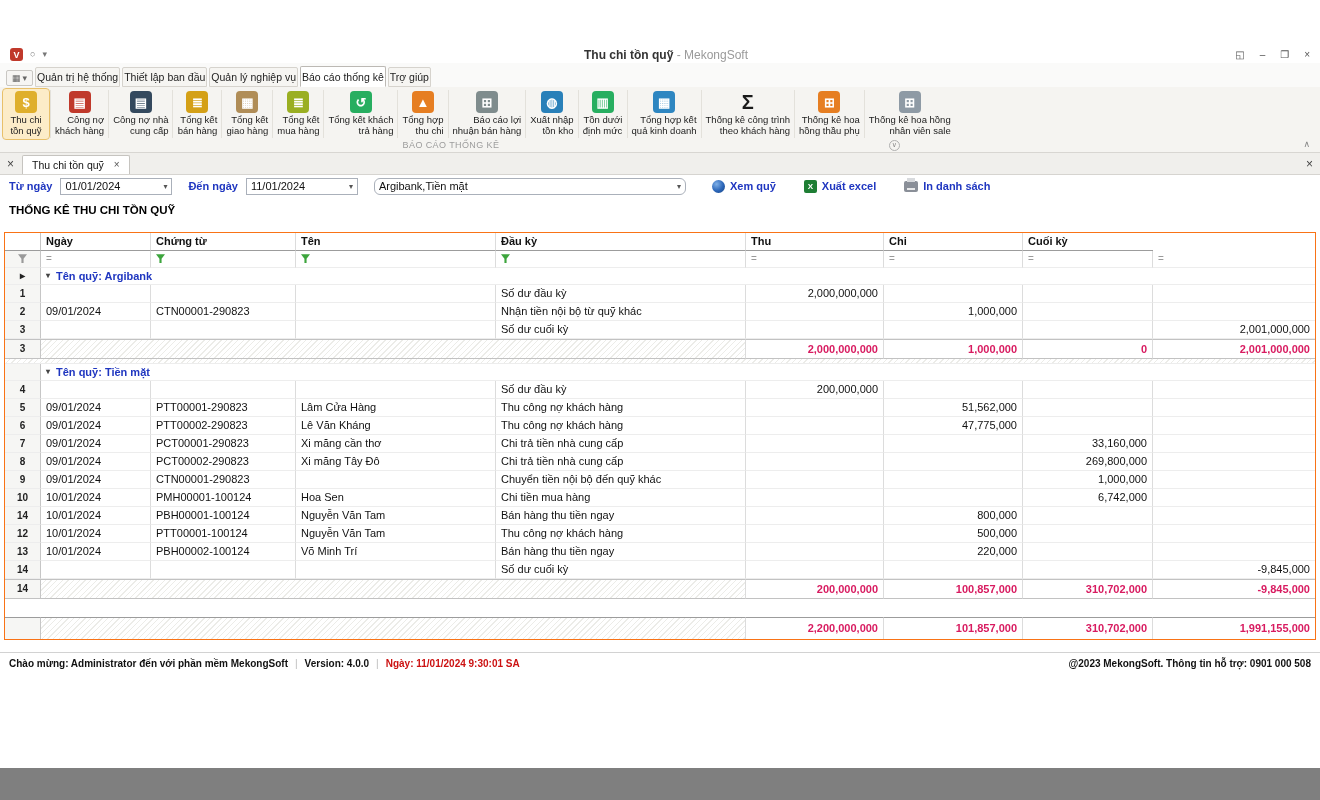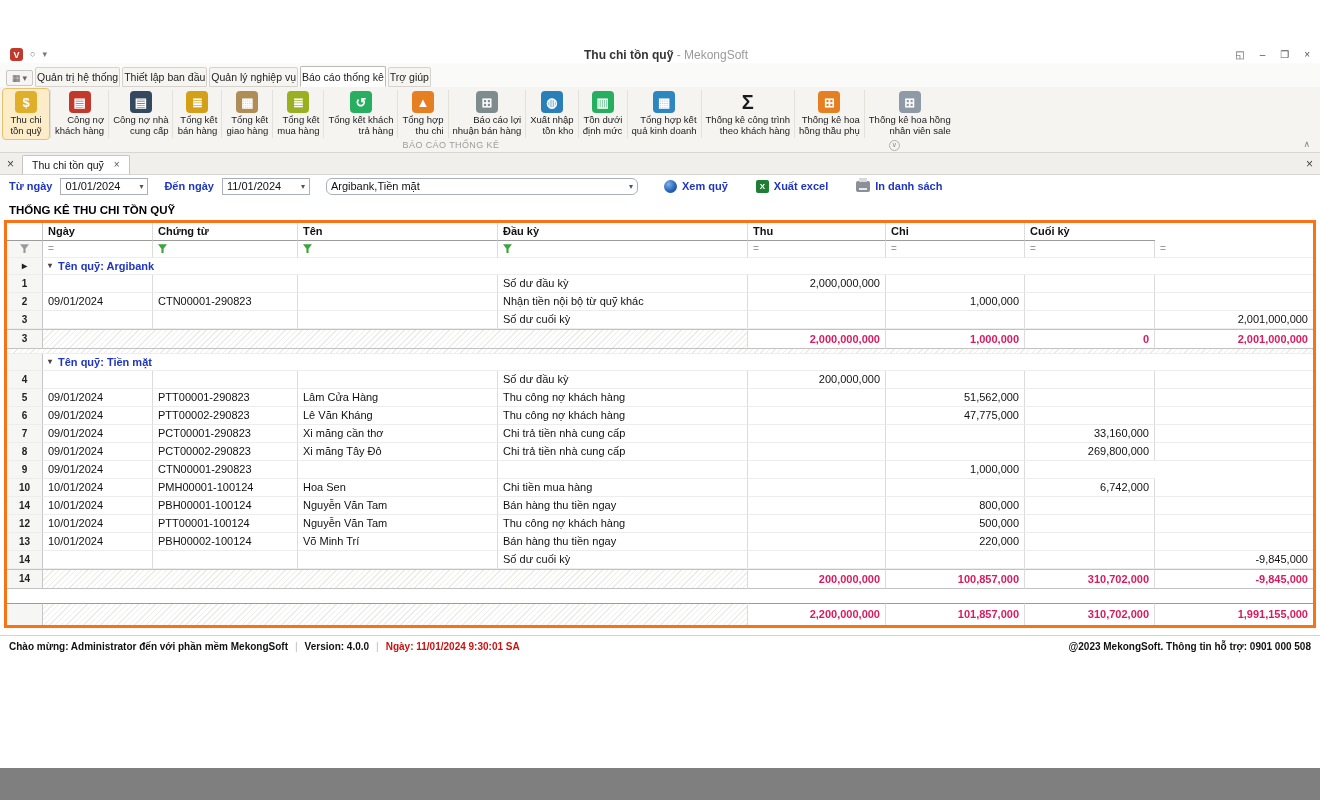--- a/index.html
+++ b/index.html
@@ -54,39 +54,39 @@
   .db-x.right { margin-left:auto; }
   .doctab { background:#fff; border:1px solid #c6c4c0; border-bottom:none; padding:3px 9px; display:flex;
             gap:10px; align-items:center; font-size:10.5px; border-radius:2px 2px 0 0; }
   .dt-x { font-size:10px; color:#555; }
 
   
   .filterbar { height:23px; display:flex; align-items:center; gap:8px; padding:0 9px; background:#fff; }
   .flabel { color:var(--accent-blue); font-weight:bold; font-size:11px; }
   .datebox,.combo { border:1px solid #aab0ba; display:flex; align-items:center; justify-content:space-between;
                     padding:1px 4px; height:17px; font-size:11px; background:#fff; }
-  .datebox { width:88px; }
+  .datebox { width:112px; }
   .combo { width:312px; margin-left:8px;border-radius:6px; }
   .caret { font-size:8px; color:#555; margin-left:4px; }
   .fbtn { display:flex; align-items:center; gap:5px; color:var(--accent-blue); font-weight:bold; font-size:11px; }
   .fbtn.first { margin-left:18px; }
   .fbtn + .fbtn { margin-left:20px; }
   .ico { flex:none; }
   .ico.view { width:13px; height:13px; border-radius:50%;
               background:radial-gradient(circle at 35% 32%, #7fb0e8 0%, #2a65b8 55%, #16417e 100%); }
   .ico.excel { width:13px; height:13px; border-radius:2px; background:#1e7e34; color:#fff; font-size:8px;
                font-weight:bold; display:flex; align-items:center; justify-content:center; }
   .ico.print { width:14px; height:11px; background:#8a8f98; border-radius:2px; position:relative; }
   .ico.print::before { content:""; position:absolute; left:3px; top:-3px; width:8px; height:4px; background:#d8dadd; }
   .ico.print::after { content:""; position:absolute; left:3px; bottom:2px; width:8px; height:2px; background:#e8e9ea; }
 
   .report-title { font-size:11.5px; font-weight:bold; padding:6px 9px 4px; color:#000; }
 
   
-  .grid { margin:0 4px; border:3px solid #f97316; display:flex; flex-direction:column; height:408px; background:#fff; }
+  .grid { margin:12px 4px; border:1px solid #f97316; display:flex; flex-direction:column; height:408px; background:#fff; }
   .grow { display:grid; grid-template-columns:36px 110px 145px 200px 250px 138px 139px 130px minmax(0,1fr); flex:none; }
   .gcell { border-right:1px solid #dcdcdc; border-bottom:1px solid #ededed; padding:0 5px; font-size:11px;
            display:flex; align-items:center; overflow:hidden; white-space:nowrap; }
   .gcell:last-child { border-right:none; }
   .num { justify-content:flex-end; }
   .ind { background:#f6f6f4; border-right:1px solid #c6c6c6; justify-content:center; font-size:10px;
          font-weight:bold; color:#222; padding:0 2px; }
   .hrow { height:18px; }
   .hrow .gcell { border-bottom:1px solid #9c9c9c; font-weight:bold; background:#fff; }
   .frow { height:17px; }
@@ -440,20 +440,21 @@
       <div class="gcell num"></div>
       <div class="gcell num"></div>
       <div class="gcell num">269,800,000</div>
       <div class="gcell num"></div>
     </div>
     <div class="grow drow">
       <div class="gcell ind">9</div>
       <div class="gcell">09/01/2024</div>
       <div class="gcell">CTN00001-290823</div>
       <div class="gcell"></div>
+      <div class="gcell">Chuyển tiền nội bộ đến quỹ khác</div>
       <div class="gcell num"></div>
       <div class="gcell num"></div>
       <div class="gcell num">1,000,000</div>
       <div class="gcell num"></div>
     </div>
     <div class="grow drow">
       <div class="gcell ind">10</div>
       <div class="gcell">10/01/2024</div>
       <div class="gcell">PMH00001-100124</div>
       <div class="gcell">Hoa Sen</div>

